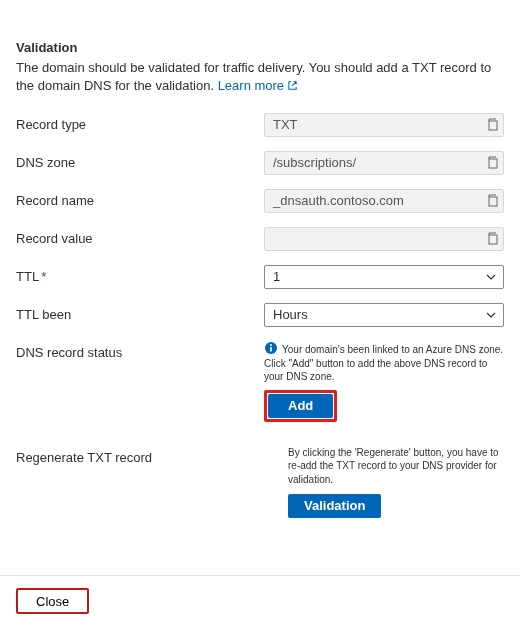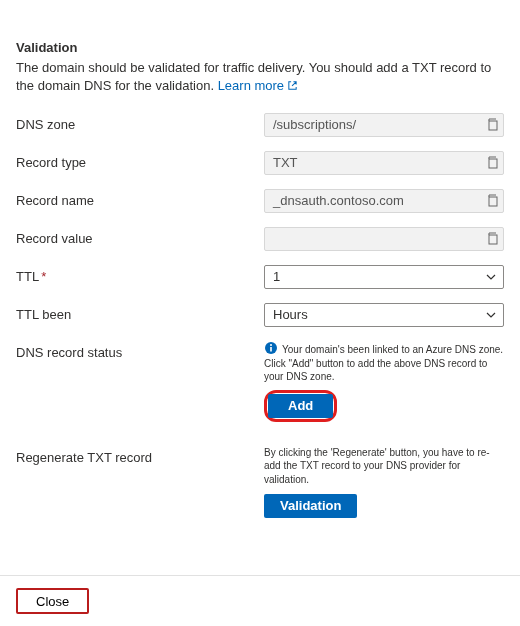--- a/index.html
+++ b/index.html
@@ -81,21 +81,21 @@
     border-radius: 2px;
     cursor: pointer;
     margin-top: 8px;
     height: 24px;
     line-height: 16px;
   }
   .highlight {
     display: inline-block;
     border: 3px solid #e01e1e;
     padding: 1px;
-    border-radius: 12px;
+    border-radius: 2px;
     margin-top: 6px;
   }
   .highlight .btn { margin-top: 0; padding: 4px 20px; }
   .footer {
     position: absolute;
     bottom: 0; left: 0; right: 0;
     border-top: 1px solid #e1e1e1;
     padding: 12px 16px;
   }
   .close-btn {
@@ -119,37 +119,37 @@
       <span>The domain should be validated for traffic delivery. You should add a TXT record to the domain DNS for the validation.</span>
       <a class="link"><span>Learn more</span><span class="ext-icon"><svg width="11" height="11" viewBox="0 0 12 12">
               <path d="M4.5 2H2v8h8V7.5M7 2h3v3M10 2L5.5 6.5" stroke="#0067b8" stroke-width="1.1" fill="none"></path>
             </svg></span></a>
     </div>
   </div>
 
   <div class="form">
 
     <div class="row">
+      <div class="label">Record type</div>
+      <div class="control">
+        <div class="ro-field">
+          <span>TXT</span>
+          <span class="copy-ic"><svg width="14" height="14" viewBox="0 0 14 14">
+                <rect x="4" y="4" width="8" height="9" fill="none" stroke="currentColor" stroke-width="1"></rect>
+                <path d="M4 4V2h7" fill="none" stroke="currentColor" stroke-width="1"></path>
+              </svg></span>
+        </div>
+      </div>
+    </div>
+
+    <div class="row">
       <div class="label">DNS zone</div>
       <div class="control">
         <div class="ro-field">
           <span>/subscriptions/</span>
-          <span class="copy-ic"><svg width="14" height="14" viewBox="0 0 14 14">
-                <rect x="4" y="4" width="8" height="9" fill="none" stroke="currentColor" stroke-width="1"></rect>
-                <path d="M4 4V2h7" fill="none" stroke="currentColor" stroke-width="1"></path>
-              </svg></span>
-        </div>
-      </div>
-    </div>
-
-    <div class="row">
-      <div class="label">Record type</div>
-      <div class="control">
-        <div class="ro-field">
-          <span>TXT</span>
           <span class="copy-ic"><svg width="14" height="14" viewBox="0 0 14 14">
                 <rect x="4" y="4" width="8" height="9" fill="none" stroke="currentColor" stroke-width="1"></rect>
                 <path d="M4 4V2h7" fill="none" stroke="currentColor" stroke-width="1"></path>
               </svg></span>
         </div>
       </div>
     </div>
 
     <div class="row">
       <div class="label">Record name</div>
@@ -210,21 +210,21 @@
                 <rect x="6.2" y="6" width="1.6" height="4.5" fill="#fff"></rect>
                 <circle cx="7" cy="4" r="1" fill="#fff"></circle>
               </svg></span><span>Your domain's been linked to an Azure DNS zone. Click "Add" button to add the above DNS record to your DNS zone.</span>
         </div>
         <span class="highlight">
           <button class="btn">Add</button>
         </span>
       </div>
     </div>
 
-    <div class="row" style="margin-top:24px;">
+    <div class="row" style="margin-top:24px;gap:24px;">
       <div class="label">Regenerate TXT record</div>
       <div class="control">
         <div class="info-block">By clicking the 'Regenerate' button, you have to re-add the TXT record to your DNS provider for validation.</div>
         <button class="btn">Validation</button>
       </div>
     </div>
 
   </div>
 </div>
 

